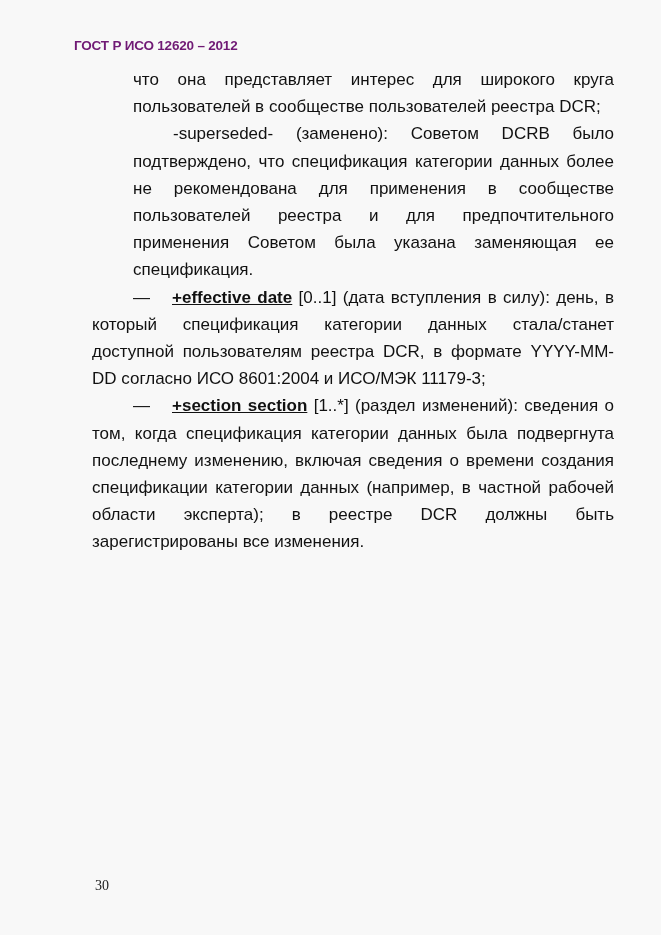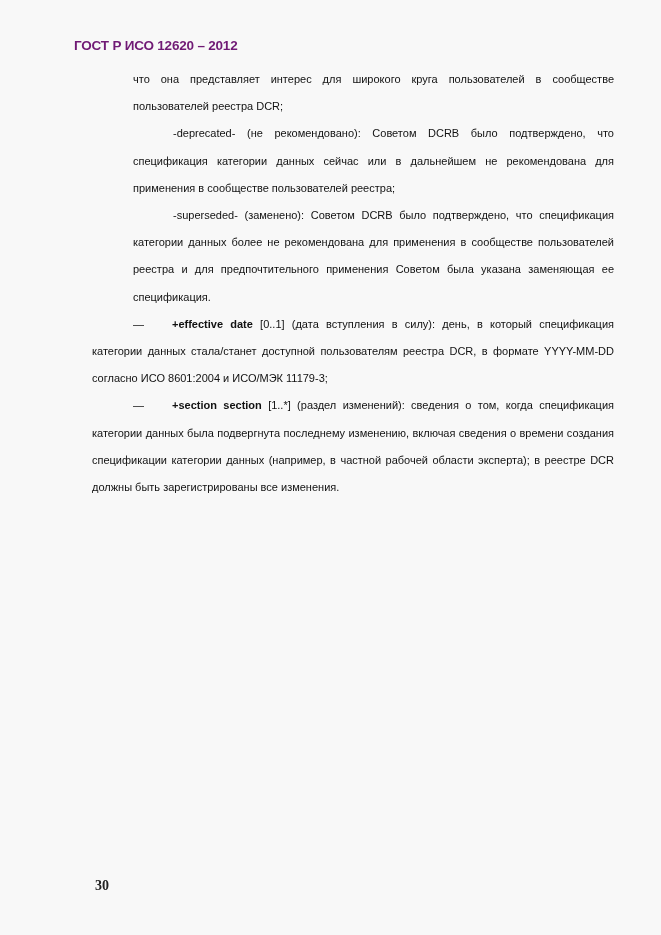--- a/index.html
+++ b/index.html
@@ -22,21 +22,21 @@
       font-size: 13.5px;
       font-weight: bold;
       letter-spacing: -0.2px;
       color: #701a75;
     }
     .content {
       position: absolute;
       left: 92px;
       top: 66px;
       width: 522px;
-      font-size: 11px;
+      font-size: 17px;
       line-height: 27.2px;
     }
     .para {
       margin: 0;
       text-align: justify;
       text-align-last: left;
     }
     .para.block {
       margin-left: 41px;
     }
@@ -46,41 +46,40 @@
     .para.item {
       text-indent: 41px;
     }
     .dash {
       display: inline-block;
       width: 39px;
       text-indent: 0;
     }
     .term {
       font-weight: bold;
+      text-decoration: underline;
     }
     .page-number {
       position: absolute;
       left: 95px;
       top: 878px;
       font-family: "Liberation Serif", serif;
       font-size: 14px;
       color: #222;
-      font-weight: bold;
     }
   </style>
 </head>
 <body>
 
 <div class="header">ГОСТ Р ИСО 12620 – 2012</div>
 
 <div class="content">
 
   <p class="para block">что она представляет интерес для широкого круга пользователей в сообществе пользователей реестра DCR;</p>
 
-  <p class="para block indent-first"><span>-deprecated-</span><span> (не рекомендовано): Советом DCRB было подтверждено, что спецификация категории данных сейчас или в дальнейшем не рекомендована для применения в сообществе пользователей реестра;</span></p>
 
   <p class="para block indent-first"><span>-superseded-</span><span> (заменено): Советом DCRB было подтверждено, что спецификация категории данных более не рекомендована для применения в сообществе пользователей реестра и для предпочтительного применения Советом была указана заменяющая ее спецификация.</span></p>
 
   <p class="para item"><span class="dash">—</span><span class="term">+effective date</span><span> [0..1] (дата вступления в силу): день, в который спецификация категории данных стала/станет доступной пользователям реестра DCR, в формате YYYY-MM-DD согласно ИСО 8601:2004 и ИСО/МЭК 11179-3;</span></p>
 
   <p class="para item"><span class="dash">—</span><span class="term">+section section</span><span> [1..*] (раздел изменений): сведения о том, когда спецификация категории данных была подвергнута последнему изменению, включая сведения о времени создания спецификации категории данных (например, в частной рабочей области эксперта); в реестре DCR должны быть зарегистрированы все изменения.</span></p>
 
 
 
 

